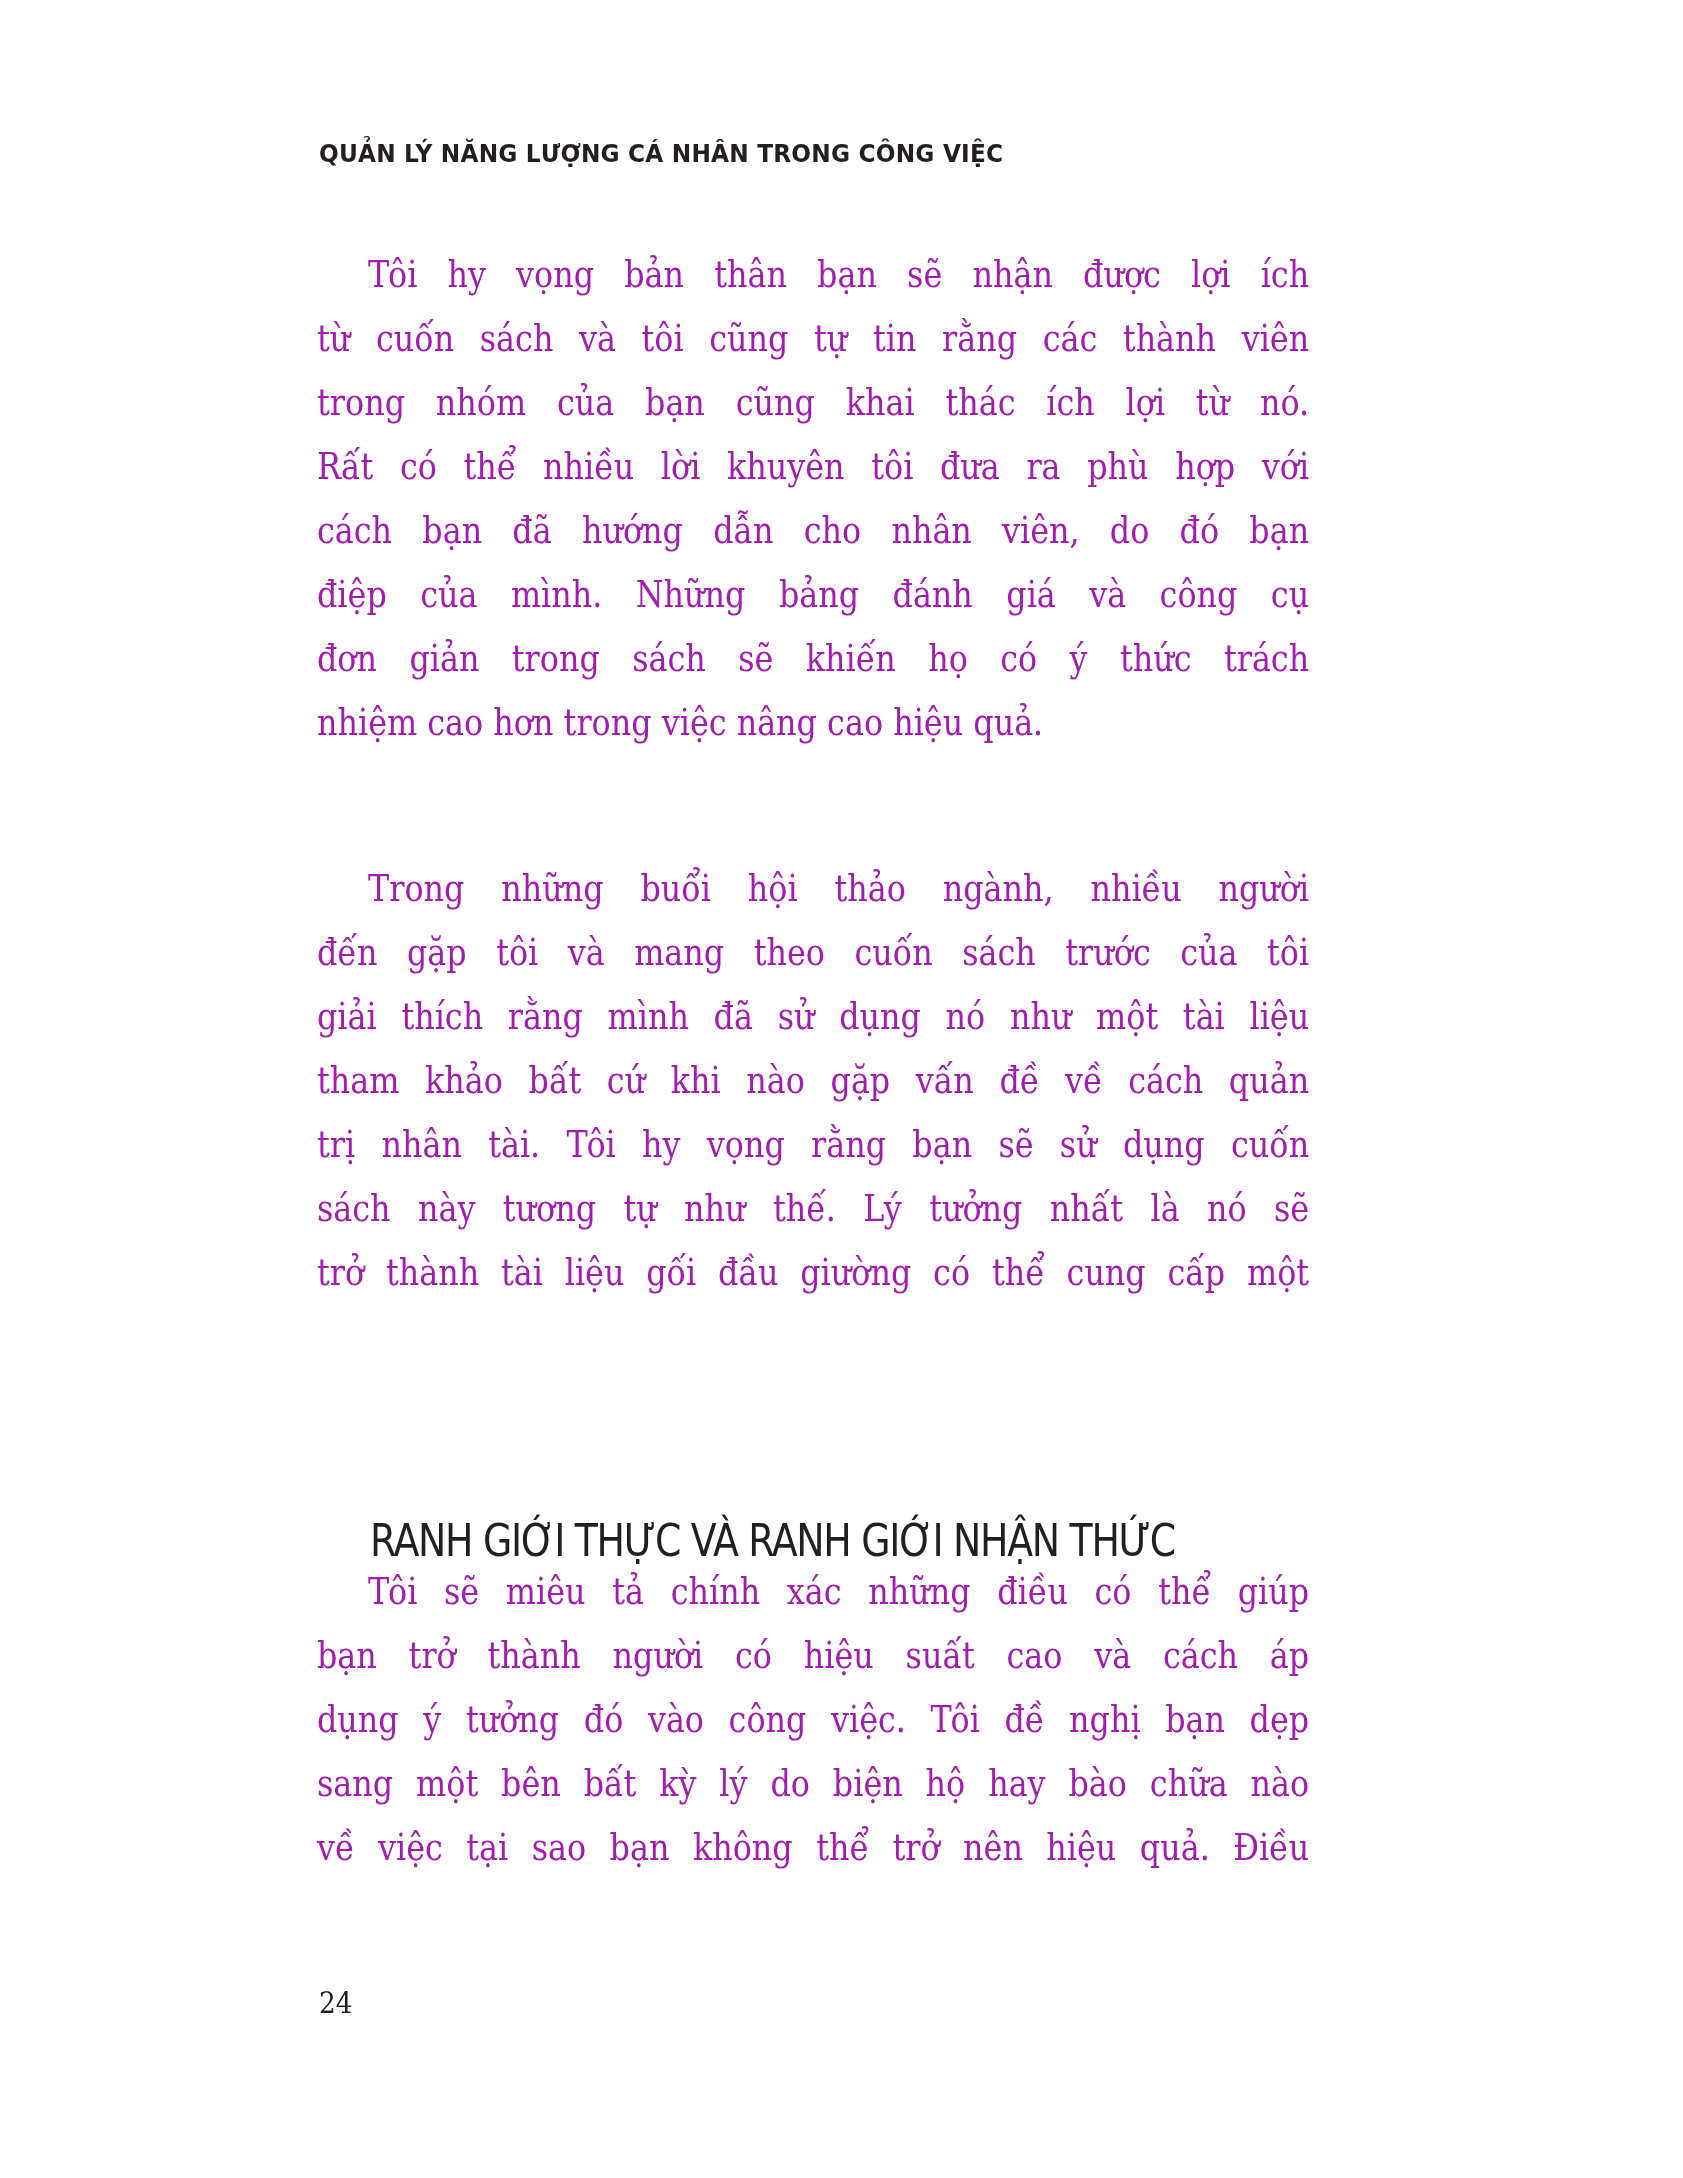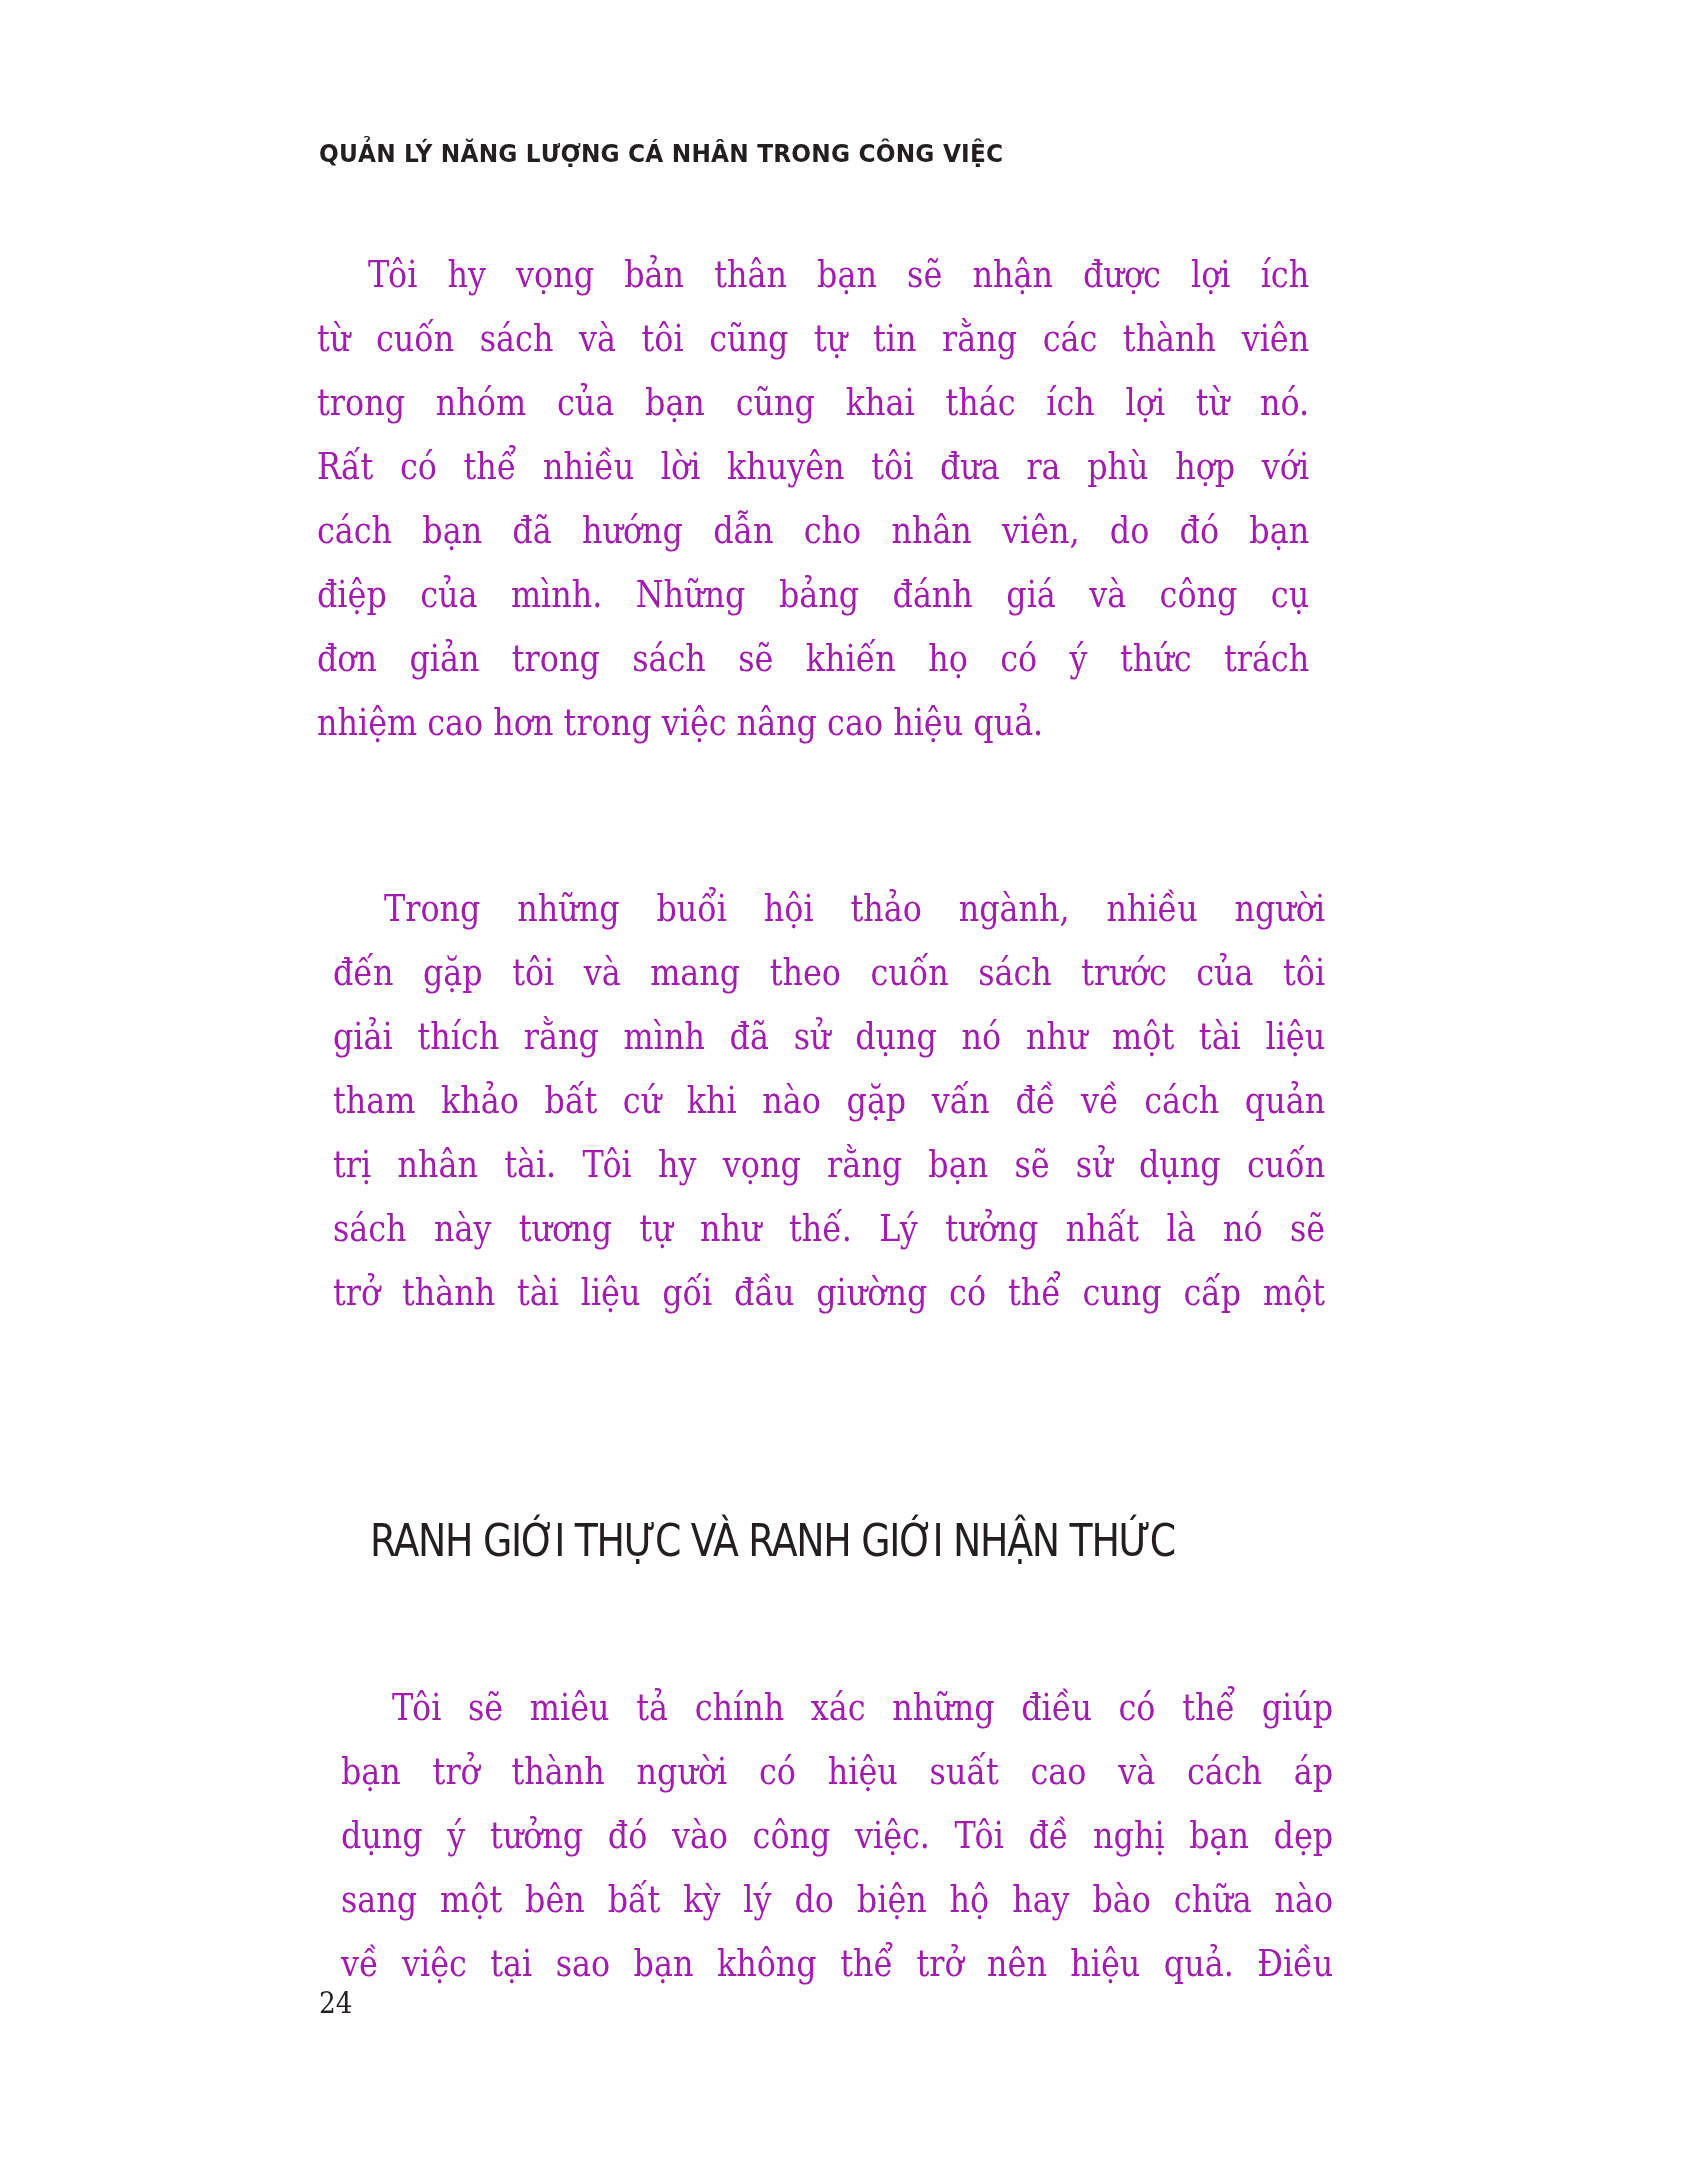--- a/index.html
+++ b/index.html
@@ -45,33 +45,33 @@
   <div class="line first"><span class="inner">Tôi hy vọng bản thân bạn sẽ nhận được lợi ích</span></div>
   <div class="line"><span class="inner">từ cuốn sách và tôi cũng tự tin rằng các thành viên</span></div>
   <div class="line"><span class="inner">trong nhóm của bạn cũng khai thác ích lợi từ nó.</span></div>
   <div class="line"><span class="inner">Rất có thể nhiều lời khuyên tôi đưa ra phù hợp với</span></div>
   <div class="line"><span class="inner">cách bạn đã hướng dẫn cho nhân viên, do đó bạn</span></div>
   <div class="line"><span class="inner">điệp của mình. Những bảng đánh giá và công cụ</span></div>
   <div class="line"><span class="inner">đơn giản trong sách sẽ khiến họ có ý thức trách</span></div>
   <div class="line last"><span class="inner">nhiệm cao hơn trong việc nâng cao hiệu quả.</span></div>
 </div>
 
-<div class="text-block" style="top:877px;margin-left:16px;">
+<div class="text-block" style="top:857px;">
   <div class="line first"><span class="inner">Trong những buổi hội thảo ngành, nhiều người</span></div>
   <div class="line"><span class="inner">đến gặp tôi và mang theo cuốn sách trước của tôi</span></div>
   <div class="line"><span class="inner">giải thích rằng mình đã sử dụng nó như một tài liệu</span></div>
   <div class="line"><span class="inner">tham khảo bất cứ khi nào gặp vấn đề về cách quản</span></div>
   <div class="line"><span class="inner">trị nhân tài. Tôi hy vọng rằng bạn sẽ sử dụng cuốn</span></div>
   <div class="line"><span class="inner">sách này tương tự như thế. Lý tưởng nhất là nó sẽ</span></div>
   <div class="line"><span class="inner">trở thành tài liệu gối đầu giường có thể cung cấp một</span></div>
 </div>
 
 <div class="section-heading">RANH GIỚI THỰC VÀ RANH GIỚI NHẬN THỨC</div>
 
-<div class="text-block" style="top:1676px;margin-left:24px;">
+<div class="text-block" style="top:1560px;">
   <div class="line first"><span class="inner">Tôi sẽ miêu tả chính xác những điều có thể giúp</span></div>
   <div class="line"><span class="inner">bạn trở thành người có hiệu suất cao và cách áp</span></div>
   <div class="line"><span class="inner">dụng ý tưởng đó vào công việc. Tôi đề nghị bạn dẹp</span></div>
   <div class="line"><span class="inner">sang một bên bất kỳ lý do biện hộ hay bào chữa nào</span></div>
   <div class="line"><span class="inner">về việc tại sao bạn không thể trở nên hiệu quả. Điều</span></div>
 </div>
 
 <div class="page-number">24</div>
 
 

